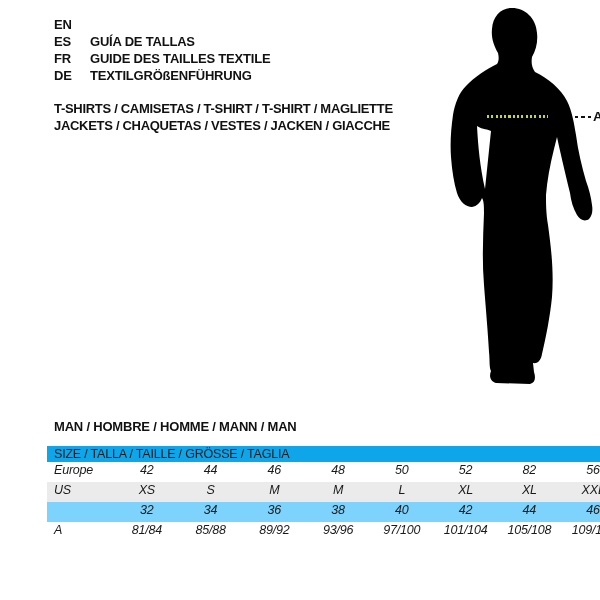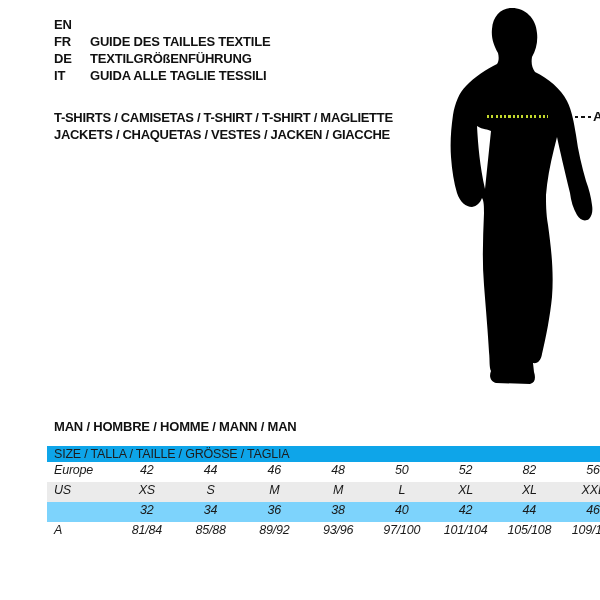--- a/index.html
+++ b/index.html
@@ -5,21 +5,21 @@
   html, body { margin:0; padding:0; background:#ffffff; }
   .canvas {
     position:relative; width:600px; height:600px; background:#ffffff;
     font-family:"Liberation Sans", sans-serif; color:#111; overflow:hidden;margin-left:32px;
   }
   
   .lang-list { position:absolute; left:22px; top:16px; font-size:13px; font-weight:bold; letter-spacing:-0.2px; }
   .lang-row { display:flex; line-height:17px; white-space:nowrap; }
   .lang-code { width:36px; flex:0 0 36px; }
   
-  .categories { position:absolute; left:22px; top:109px; font-size:13px; font-weight:bold; line-height:17px; letter-spacing:-0.3px; white-space:nowrap; }
+  .categories { position:absolute; left:22px; top:100px; font-size:13px; font-weight:bold; line-height:17px; letter-spacing:-0.3px; white-space:nowrap; }
   
   .figure { position:absolute; left:414px; top:5px; width:186px; height:382px; }
   .figure svg { position:absolute; left:0; top:0; }
   .chest-dots { position:absolute; left:41px; top:110px; width:61px; height:3px; }
   .leader-dashes { position:absolute; left:129px; top:111px; width:16px; height:2px; }
   .a-label { position:absolute; left:147px; top:104px; font-size:13.5px; font-weight:bold; }
   
   .section-title { position:absolute; left:22px; top:419px; font-size:13px; font-weight:bold; letter-spacing:-0.2px; white-space:nowrap; }
   
   .size-table { position:absolute; left:15px; top:446px; width:578px; font-size:12.5px; letter-spacing:-0.2px; color:#1a1a1a; }
@@ -33,30 +33,30 @@
 </head>
 <body>
 
 <div class="canvas">
 
   <div class="lang-list" id="langList">
       <div class="lang-row">
         <span class="lang-code">EN</span>
       </div>
       <div class="lang-row">
+        <span class="lang-code">ES</span>
+        <span>GUÍA DE TALLAS</span>
+      </div>
+      <div class="lang-row">
         <span class="lang-code">FR</span>
         <span>GUIDE DES TAILLES TEXTILE</span>
       </div>
       <div class="lang-row">
         <span class="lang-code">DE</span>
         <span>TEXTILGRÖßENFÜHRUNG</span>
-      </div>
-      <div class="lang-row">
-        <span class="lang-code">IT</span>
-        <span>GUIDA ALLE TAGLIE TESSILI</span>
       </div>
     </div>
 
   <div class="categories">
     <div>T-SHIRTS / CAMISETAS / T-SHIRT / T-SHIRT / MAGLIETTE</div>
     <div>JACKETS / CHAQUETAS / VESTES / JACKEN / GIACCHE</div>
   </div>
 
   <div class="figure">
     <svg width="155" height="382" viewBox="0 0 155 382" aria-hidden="true">

